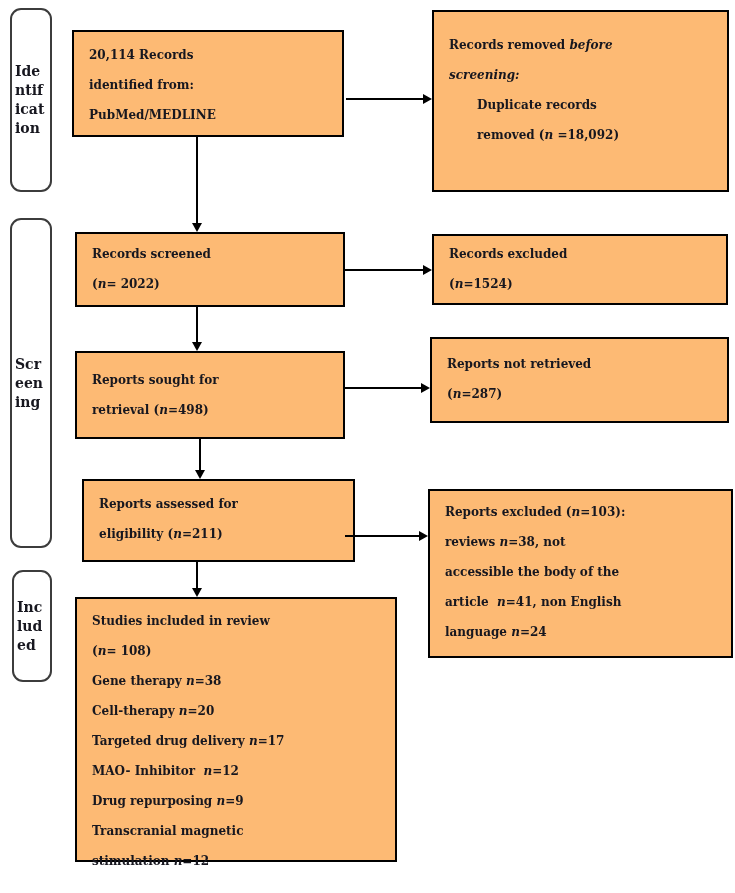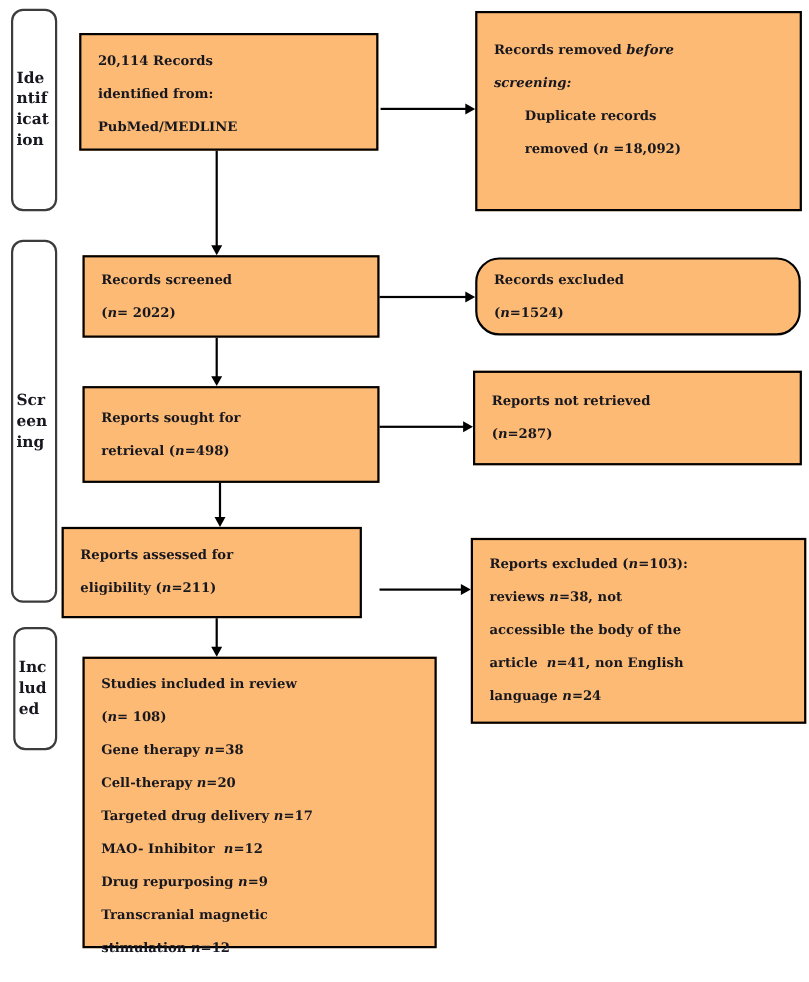--- a/index.html
+++ b/index.html
@@ -61,21 +61,21 @@
   <div class="box" style="left:75px;top:232px;width:270px;height:75px;padding-top:5px;">
       <div class="ln"><span>Records screened</span></div>
       <div class="ln"><span>(</span><span class="it">n</span><span>= 2022)</span></div>
     </div>
 
   <div class="box" style="left:75px;top:351px;width:270px;height:88px;padding-top:12px;">
       <div class="ln"><span>Reports sought for</span></div>
       <div class="ln"><span>retrieval (</span><span class="it">n</span><span>=498)</span></div>
     </div>
 
-  <div class="box" style="left:56px;top:479px;width:273px;height:83px;padding-top:8px;">
+  <div class="box" style="left:82px;top:479px;width:273px;height:83px;padding-top:8px;">
       <div class="ln"><span>Reports assessed for</span></div>
       <div class="ln"><span>eligibility (</span><span class="it">n</span><span>=211)</span></div>
     </div>
 
   <div class="box" style="left:75px;top:597px;width:322px;height:265px;padding-top:7px;">
       <div class="ln"><span>Studies included in review</span></div>
       <div class="ln"><span>(</span><span class="it">n</span><span>= 108)</span></div>
       <div class="ln"><span>Gene therapy </span><span class="it">n</span><span>=38</span></div>
       <div class="ln"><span>Cell-therapy </span><span class="it">n</span><span>=20</span></div>
       <div class="ln"><span>Targeted drug delivery </span><span class="it">n</span><span>=17</span></div>
@@ -85,21 +85,21 @@
       <div class="ln"><span>stimulation </span><span class="it">n</span><span>=12</span></div>
     </div>
 
   <div class="box" style="left:432px;top:10px;width:297px;height:182px;padding-top:18px;">
       <div class="ln"><span>Records removed </span><span class="it">before</span></div>
       <div class="ln"><span class="it">screening:</span></div>
       <div class="ln ind"><span>Duplicate records</span></div>
       <div class="ln ind"><span>removed (</span><span class="it">n</span><span> =18,092)</span></div>
     </div>
 
-  <div class="box" style="left:432px;top:234px;width:296px;height:71px;padding-top:3px;border-radius:22px;">
+  <div class="box" style="left:432px;top:234px;width:296px;height:71px;padding-top:3px;">
       <div class="ln"><span>Records excluded</span></div>
       <div class="ln"><span>(</span><span class="it">n</span><span>=1524)</span></div>
     </div>
 
   <div class="box" style="left:430px;top:337px;width:299px;height:86px;padding-top:10px;">
       <div class="ln"><span>Reports not retrieved</span></div>
       <div class="ln"><span>(</span><span class="it">n</span><span>=287)</span></div>
     </div>
 
   <div class="box" style="left:428px;top:489px;width:305px;height:169px;padding-top:6px;">

